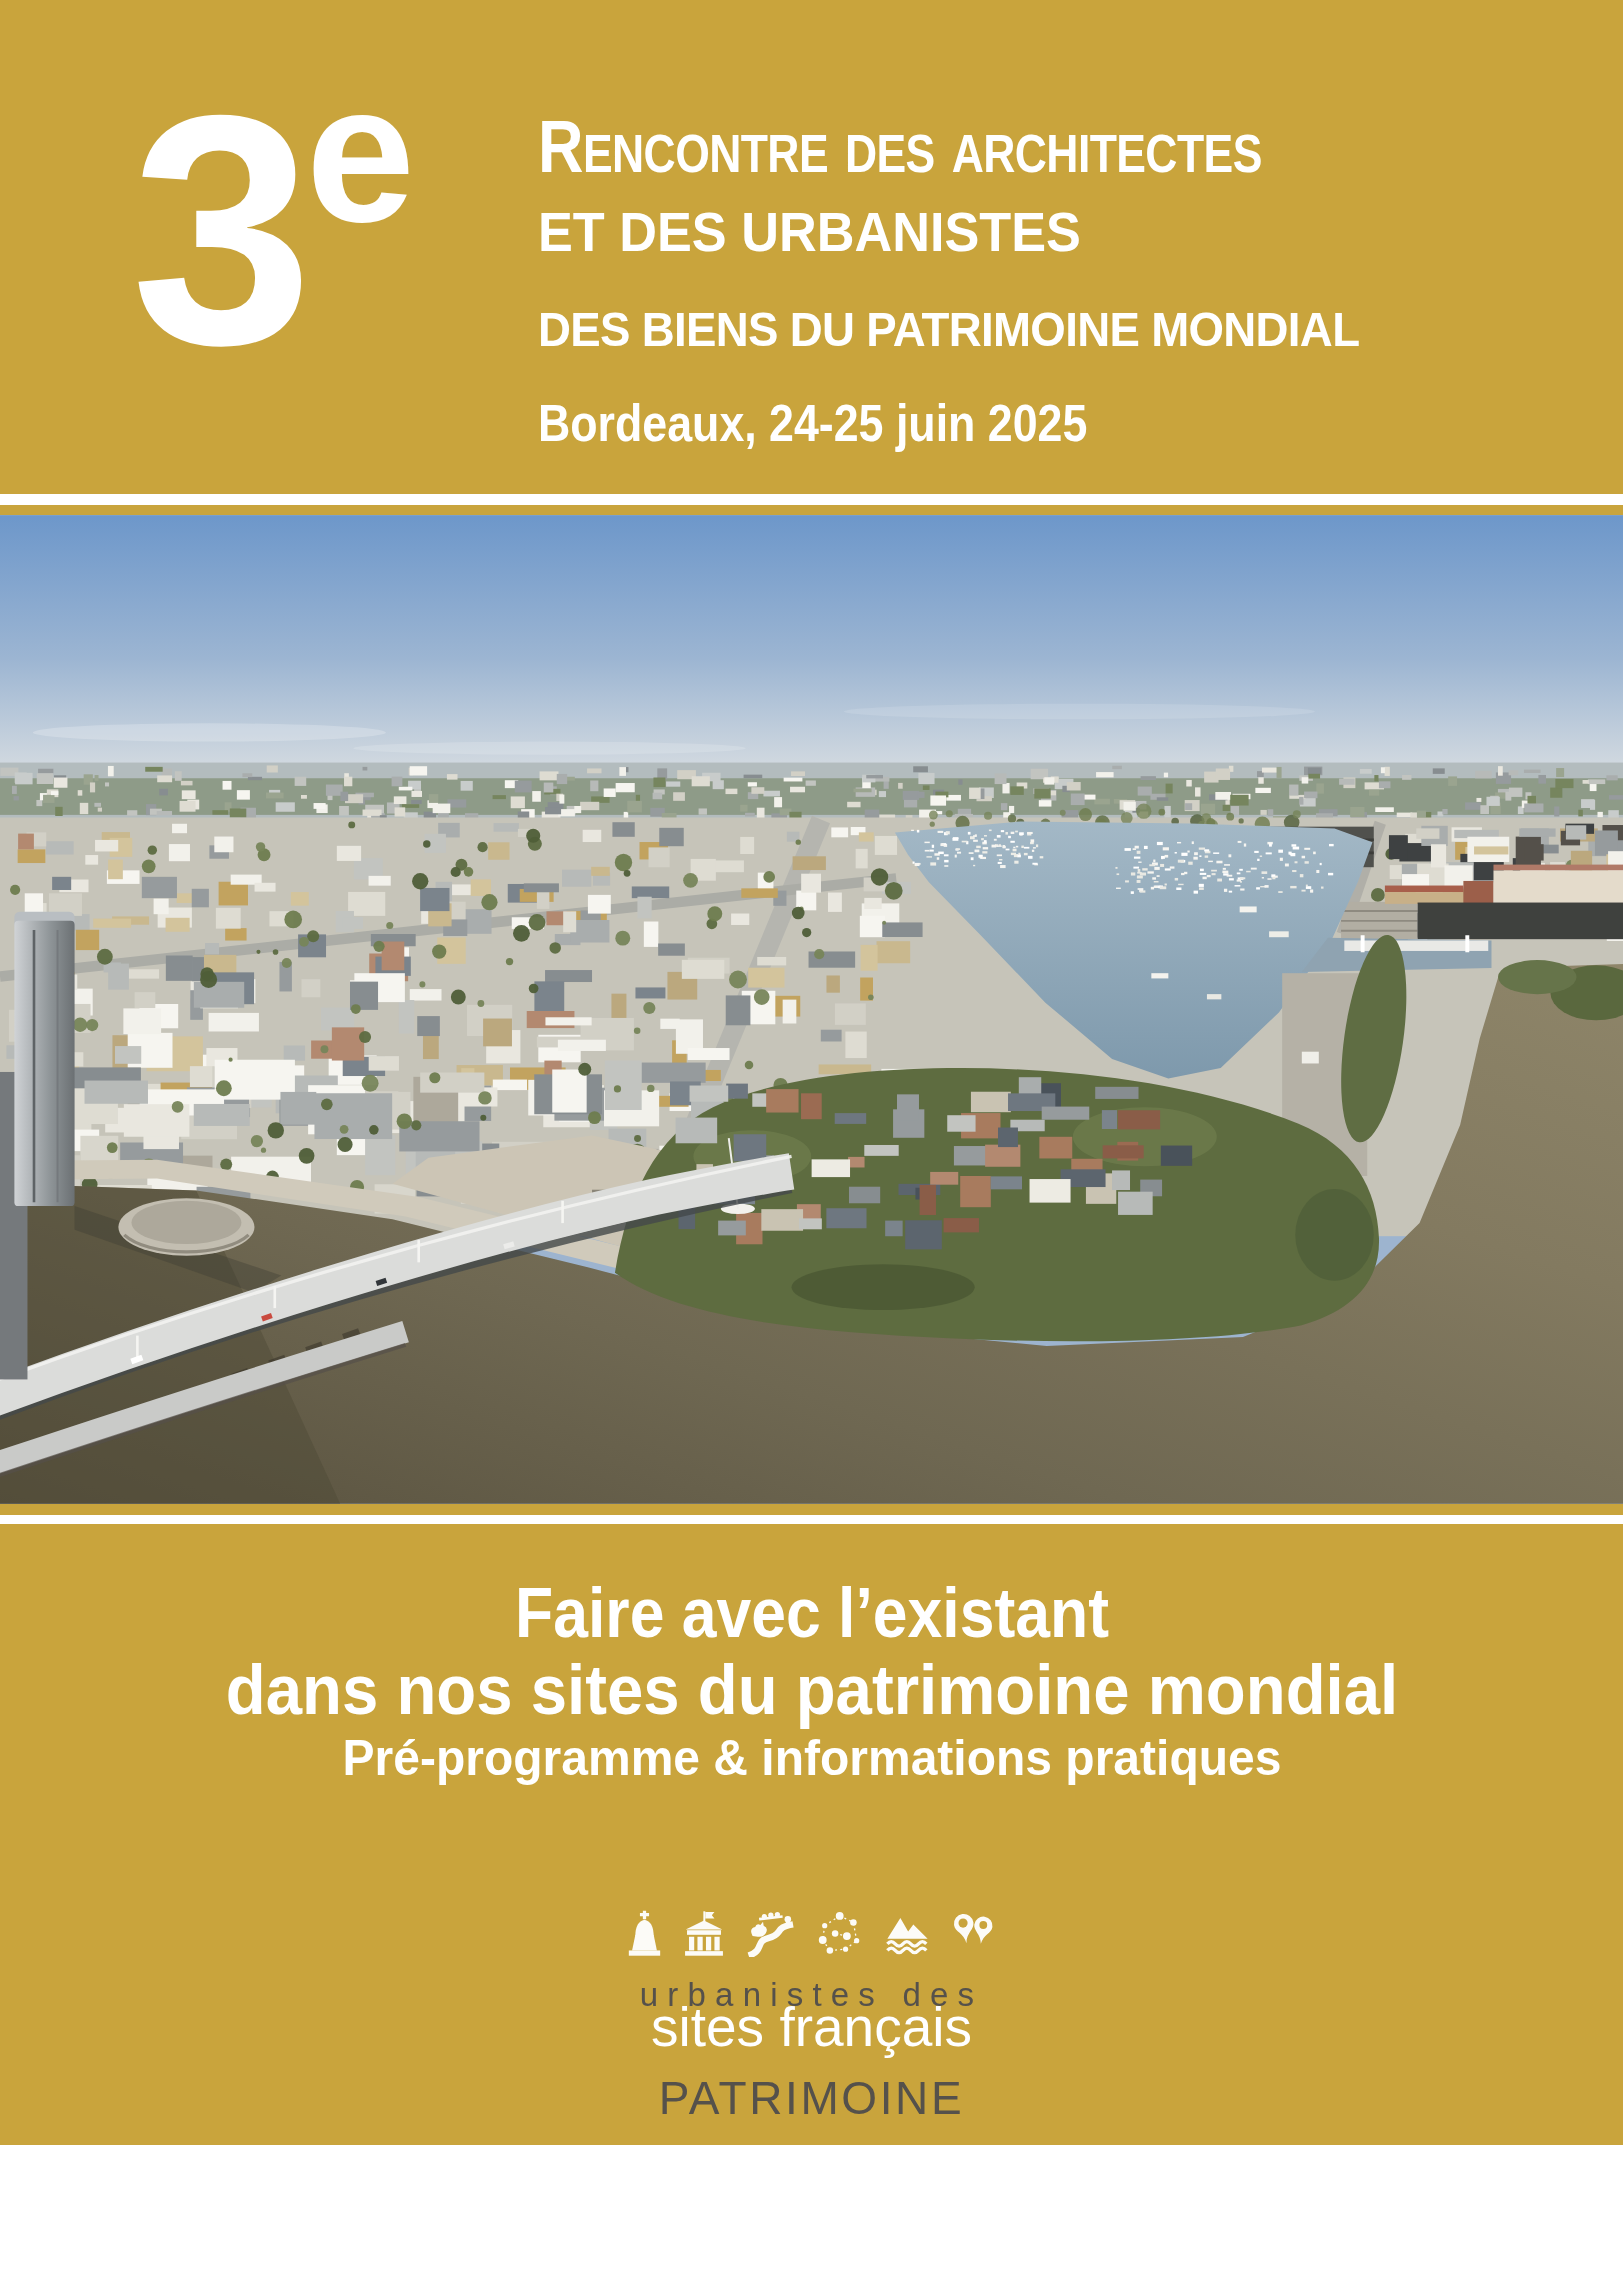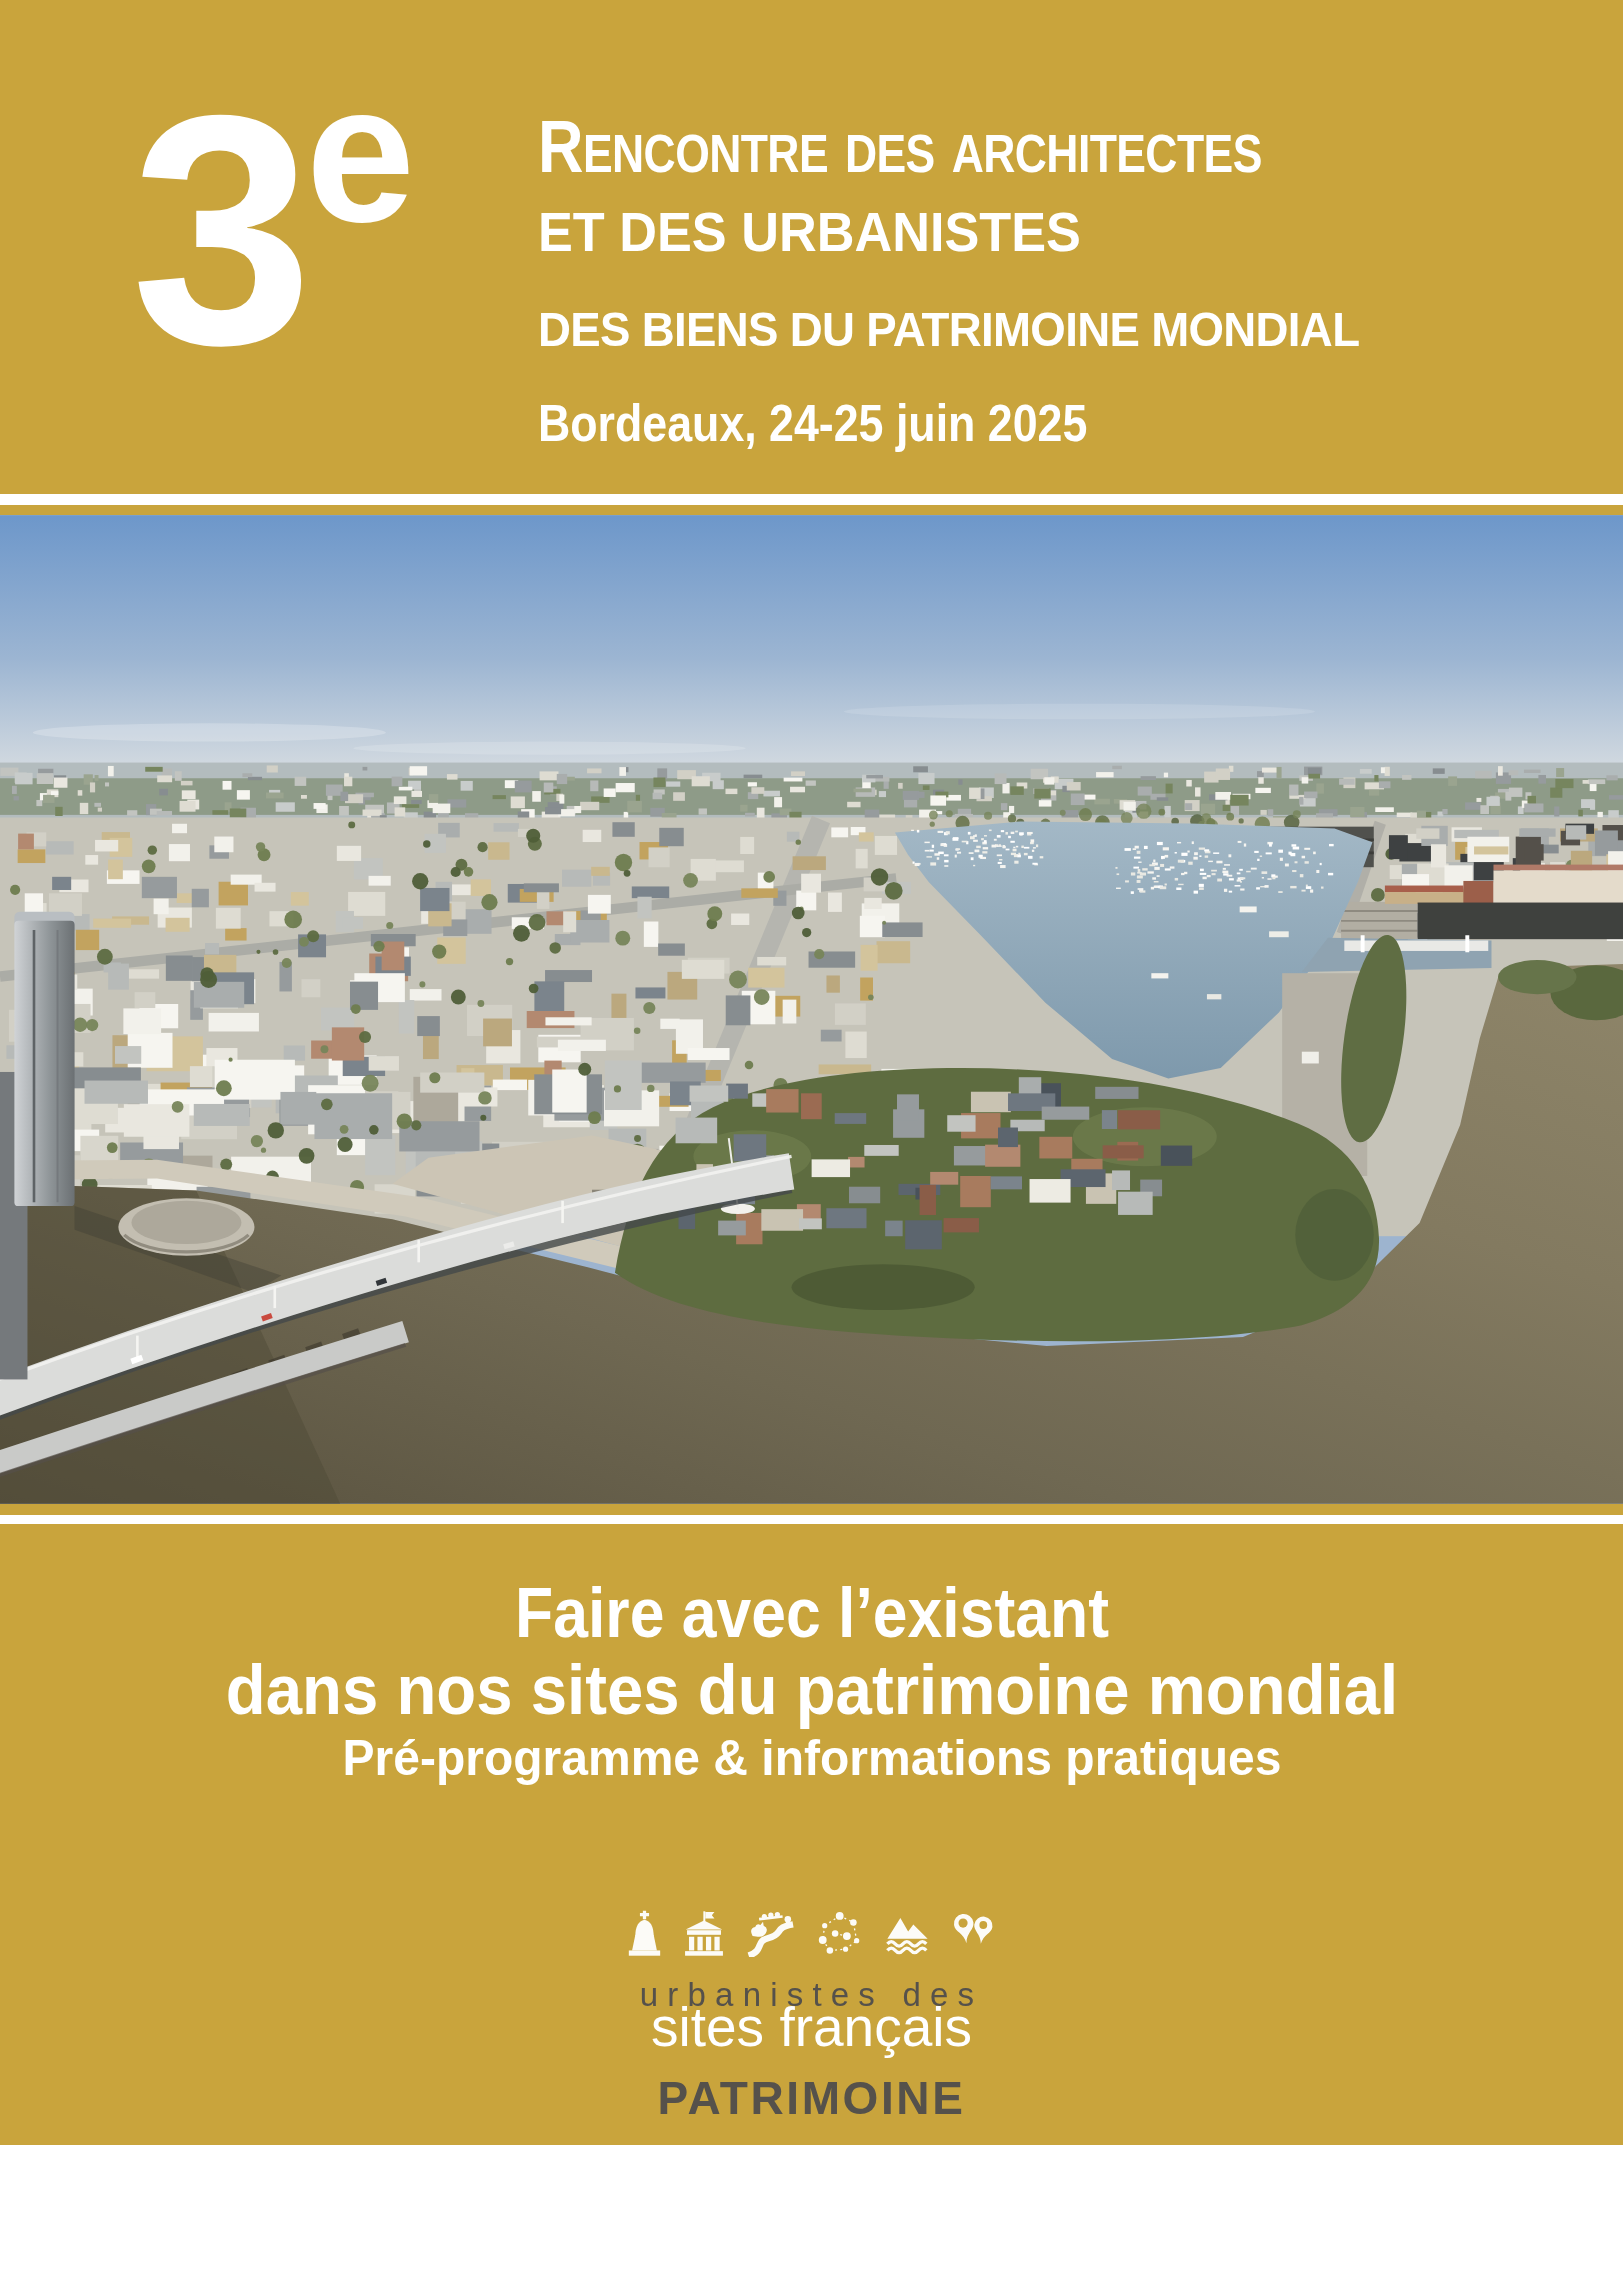--- a/index.html
+++ b/index.html
@@ -35,21 +35,21 @@
 
   
   .h1{left:50%;top:53px;font-size:71px;line-height:1;font-weight:700;transform:translateX(-50%) scaleX(.88);}
   .h2{left:50%;top:130px;font-size:71px;line-height:1;font-weight:700;transform:translateX(-50%) scaleX(.92);}
   .h3{left:50%;top:209px;font-size:50px;line-height:1;font-weight:700;transform:translateX(-50%) scaleX(.96);}
 
   .icons-row{left:50%;top:383px;transform:translateX(-50%);display:flex;align-items:flex-end;gap:17px;height:50px;}
   .icons-row svg{display:block;}
   .logo-line1{left:50%;top:454px;transform:translateX(-50%);font-size:33px;line-height:1;letter-spacing:9.2px;color:var(--logo-dark);}
   .logo-line2{left:50%;top:476px;transform:translateX(-50%);font-size:55px;line-height:1;color:#fff;}
-  .logo-line3{left:50%;top:551px;transform:translateX(-50%);font-size:46px;line-height:1;letter-spacing:2.6px;color:var(--logo-dark);font-weight:bold;}
+  .logo-line3{left:50%;top:551px;transform:translateX(-50%);font-size:46px;line-height:1;letter-spacing:2.6px;color:var(--logo-dark);}
   .logo-line4{left:50%;top:608px;transform:translateX(-50%);font-size:46px;line-height:1;letter-spacing:17px;color:var(--logo-dark);}
 </style>
 </head>
 <body>
 
 <div class="page">
 
   <div class="band" id="band-top">
     <div class="abs w edition-number">3</div>
     <div class="abs w edition-suffix">e</div>

